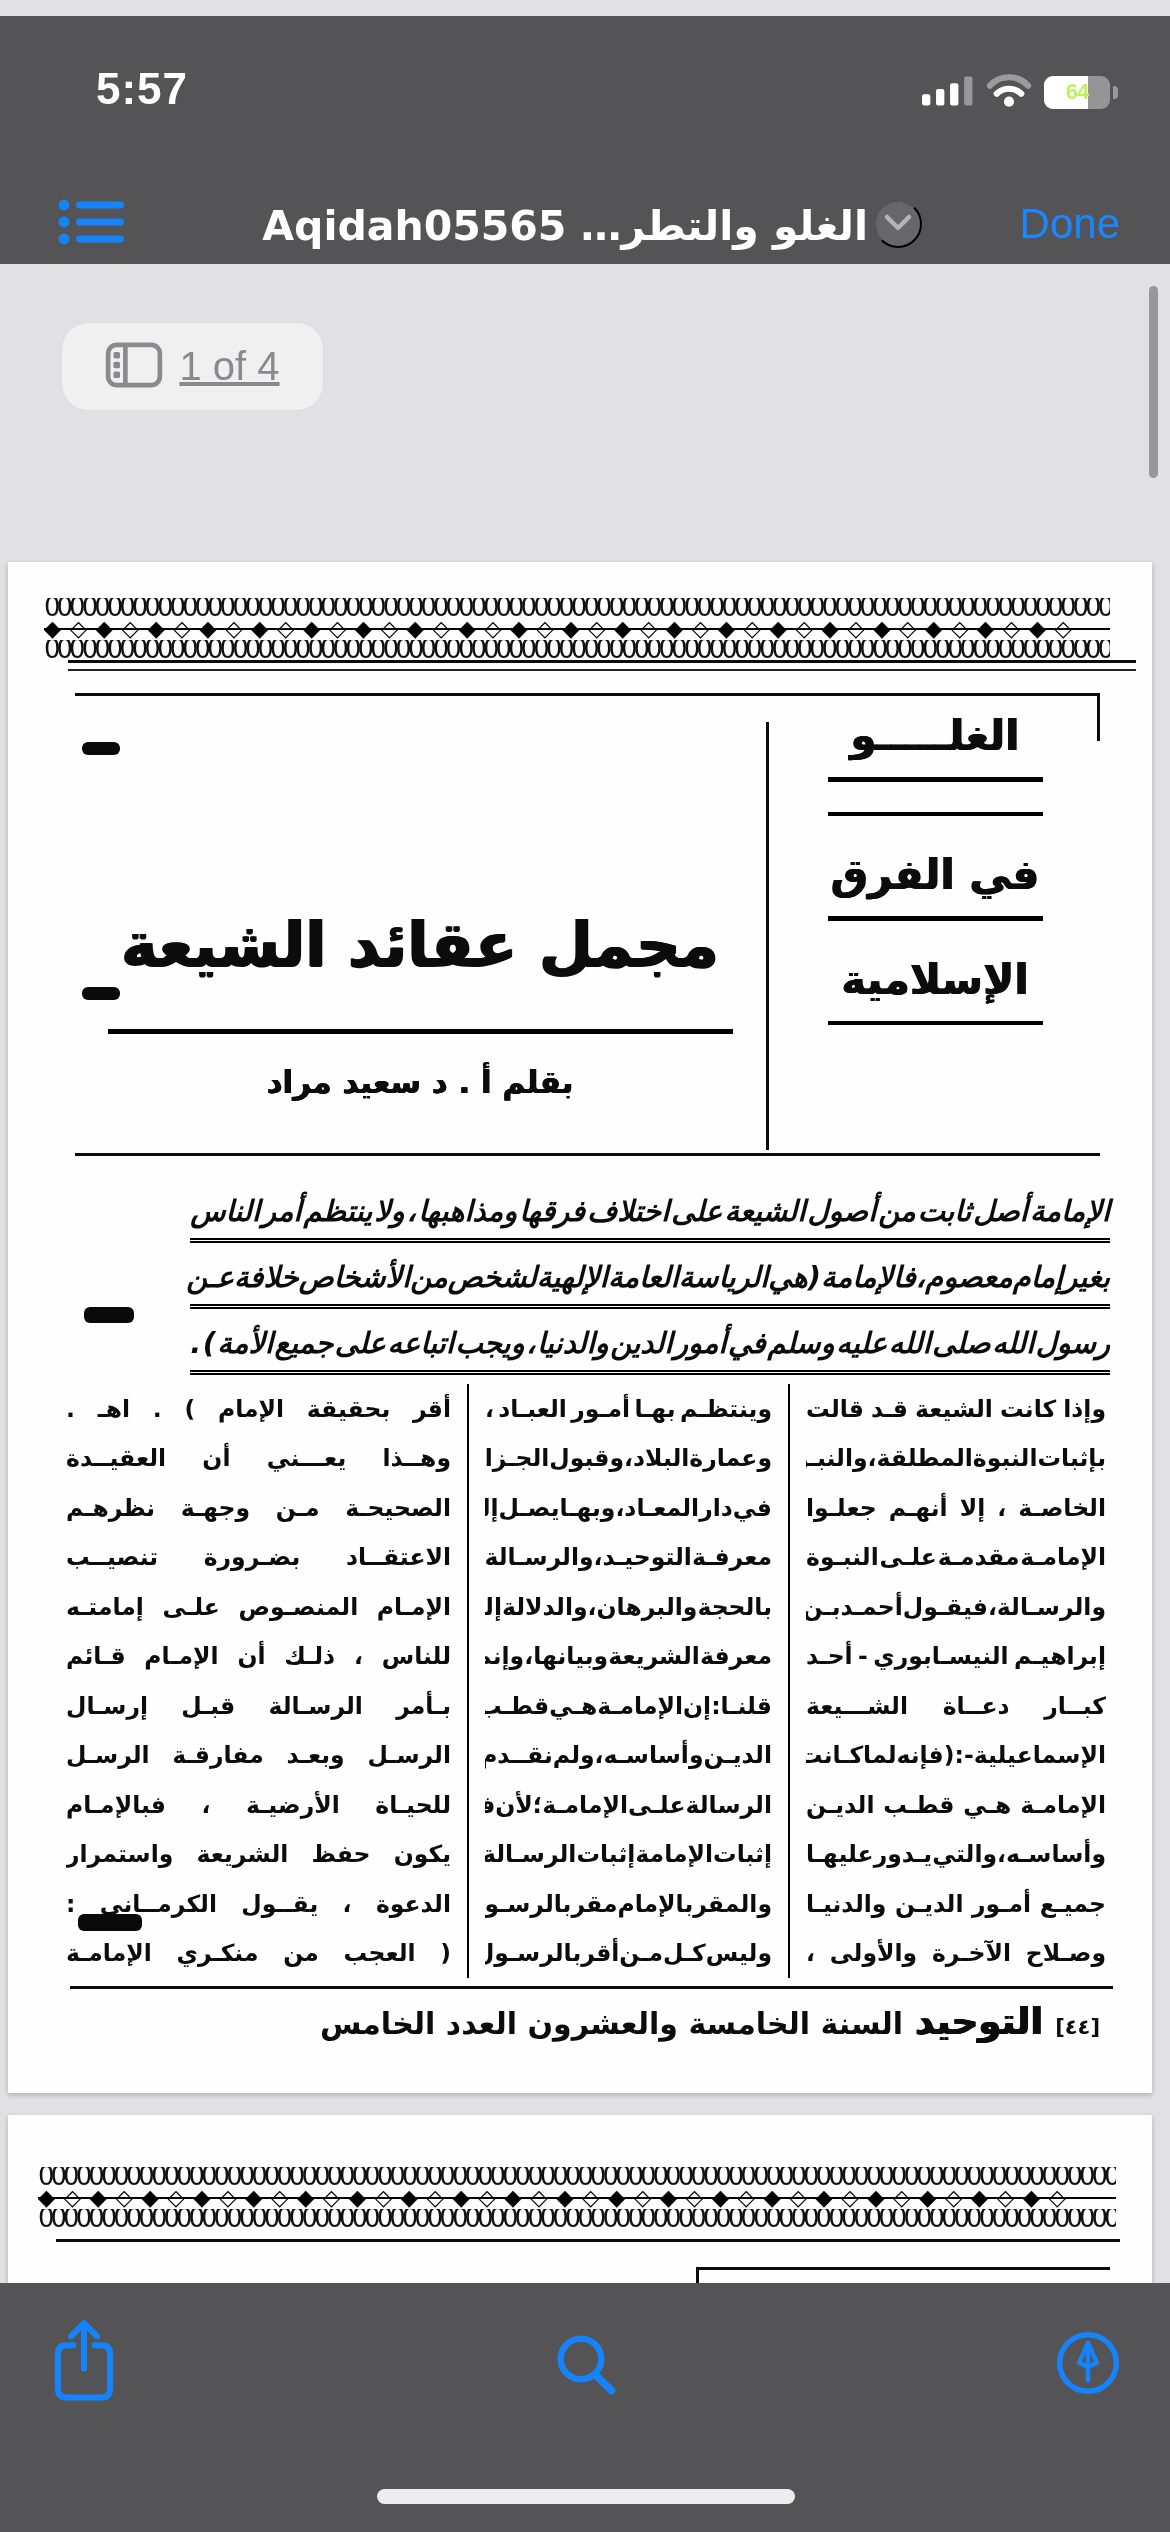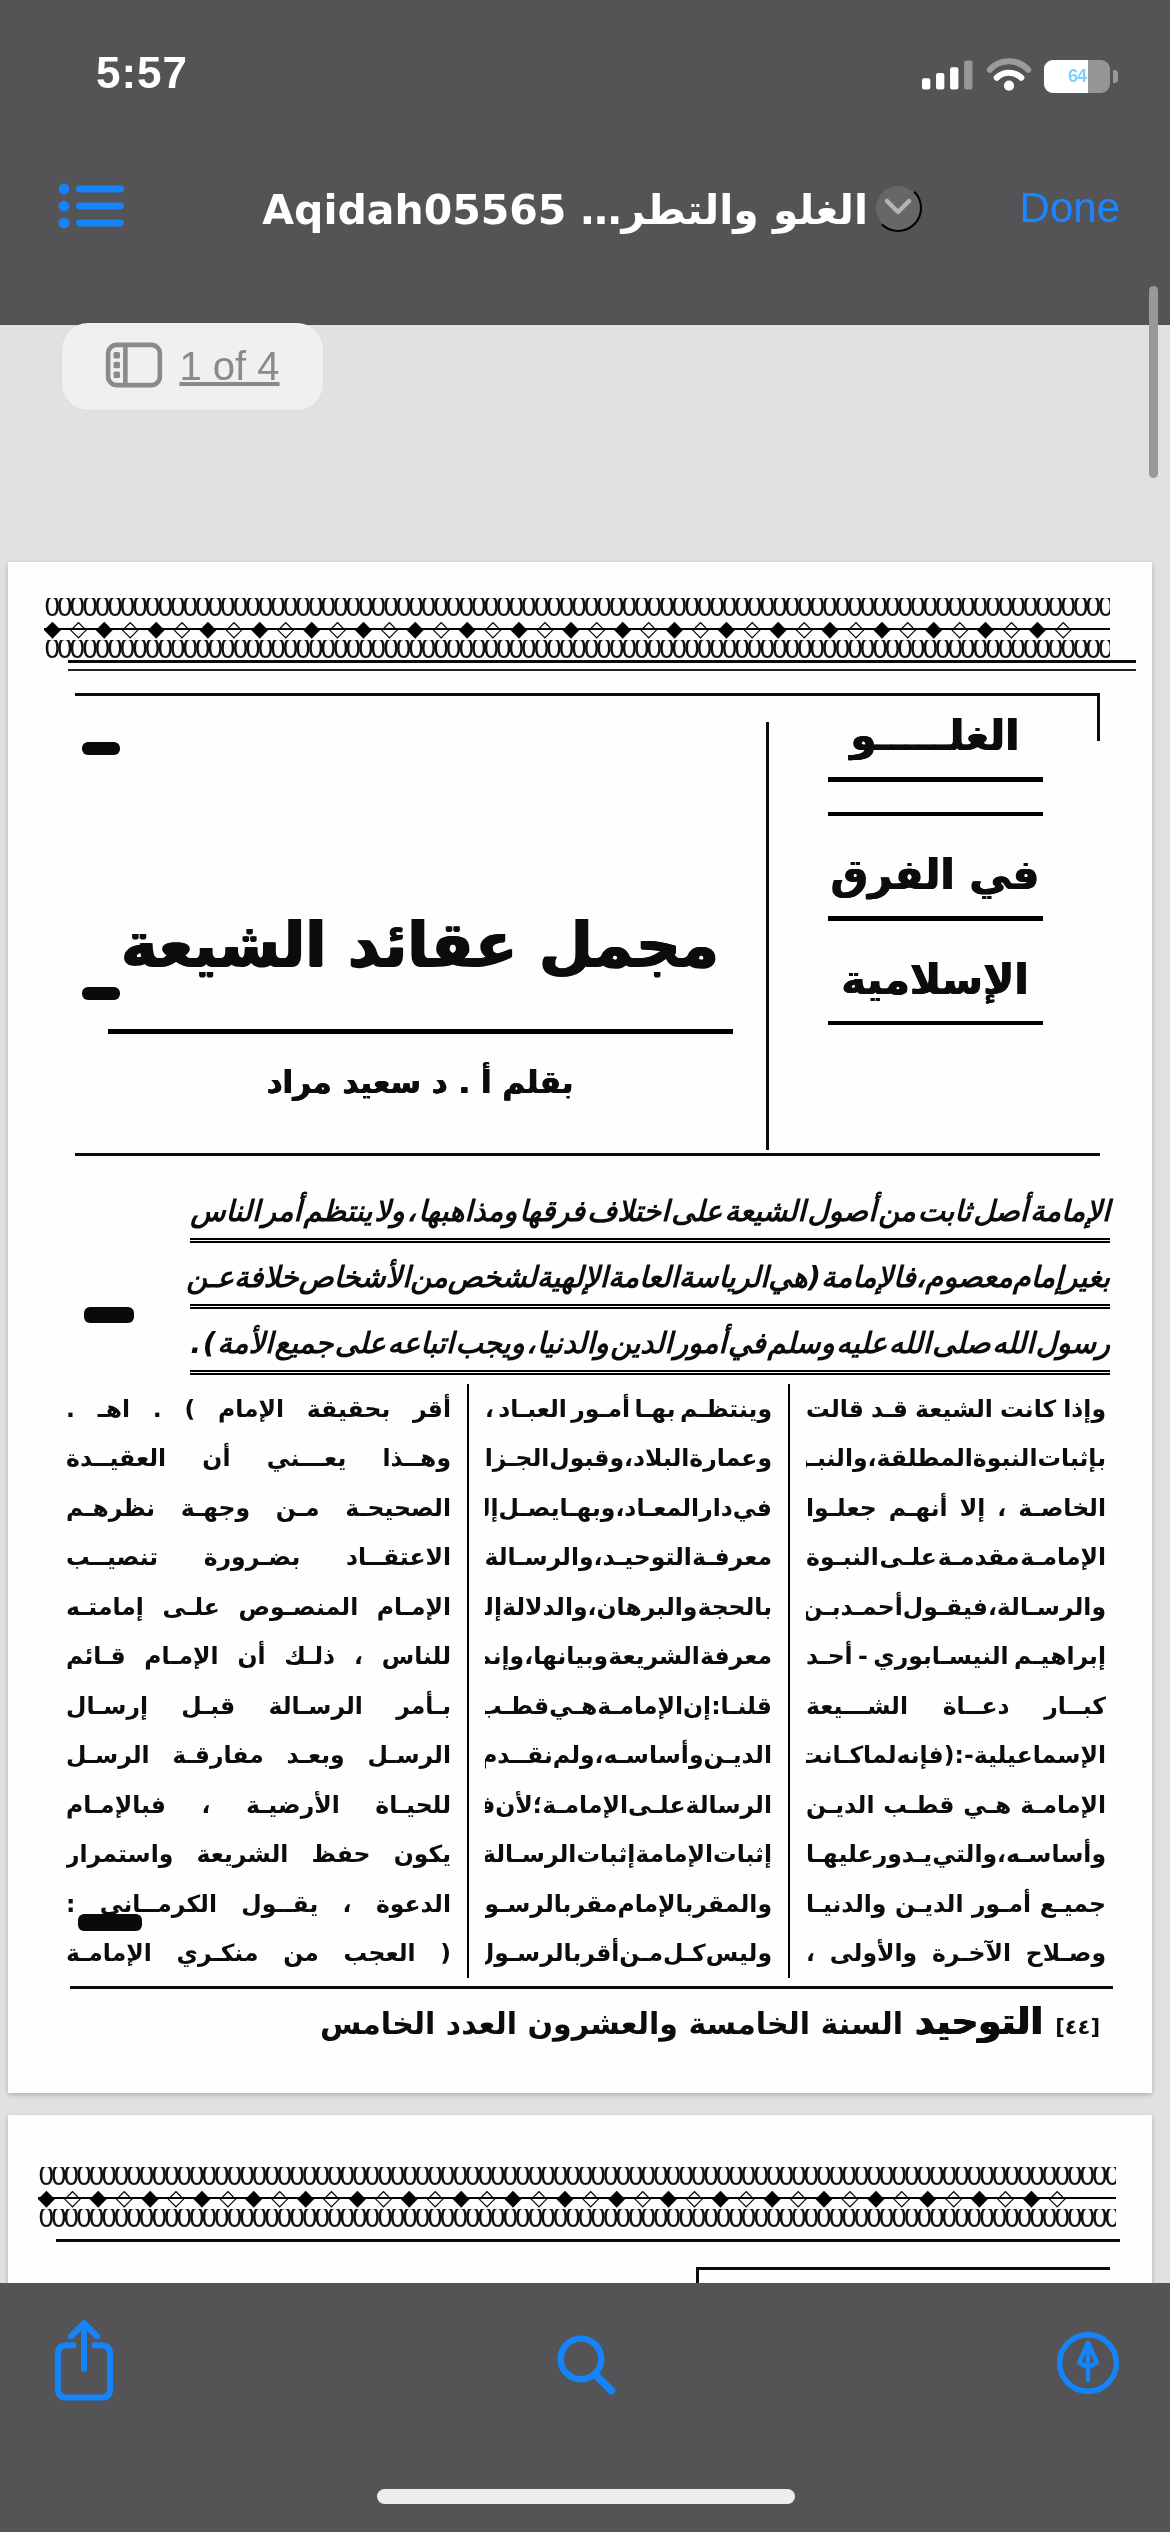--- a/index.html
+++ b/index.html
@@ -5,27 +5,27 @@
   html,body{margin:0;padding:0;}
   body{
     width:1170px;height:2532px;position:relative;overflow:hidden;
     background:#E1E1E3;
     font-family:"DejaVu Sans",sans-serif;
     -webkit-font-smoothing:antialiased;
   }
   .latin{font-family:"Liberation Sans","DejaVu Sans",sans-serif;}
 
   
-  .topbar{position:absolute;left:0;top:0;width:1170px;height:325px;background:#545457;}
+  .topbar{position:absolute;left:0;top:16px;width:1170px;height:248px;background:#545457;}
   .time{position:absolute;left:96px;top:48px;font-size:44px;font-weight:700;color:#fff;letter-spacing:1px;}
   .status-right{position:absolute;right:52px;top:56px;display:flex;align-items:center;gap:12px;height:40px;}
   .battery{position:relative;width:66px;height:33px;border-radius:9px;background:rgba(255,255,255,.38);overflow:hidden;}
   .battery .fill{position:absolute;left:0;top:0;bottom:0;width:66%;background:#fff;}
   .battery .pct{position:absolute;left:0;top:0;width:100%;height:100%;display:flex;align-items:center;justify-content:center;
-    font-size:18px;font-weight:700;color:#7dd3fc;z-index:2;letter-spacing:-1px;}
+    font-size:22px;font-weight:700;color:#bef264;z-index:2;letter-spacing:-1px;}
   .battery-nub{width:5px;height:13px;background:rgba(255,255,255,.4);border-radius:0 4px 4px 0;margin-left:-9px;}
 
   .nav-list-btn{position:absolute;left:52px;top:180px;width:70px;height:52px;}
   .nav-title{position:absolute;left:190px;top:184px;width:678px;height:56px;line-height:52px;
     color:#fff;font-size:41px;font-weight:600;direction:rtl;text-align:right;white-space:nowrap;overflow:hidden;}
   .chevron-btn{position:absolute;left:874px;top:184px;width:48px;height:48px;border-radius:50%;background:#67676a;
     display:flex;align-items:center;justify-content:center;}
   .done-btn{position:absolute;right:50px;top:184px;font-size:42px;font-weight:400;color:#1B86FF;line-height:48px;background:none;border:none;padding:0;}
 
   

